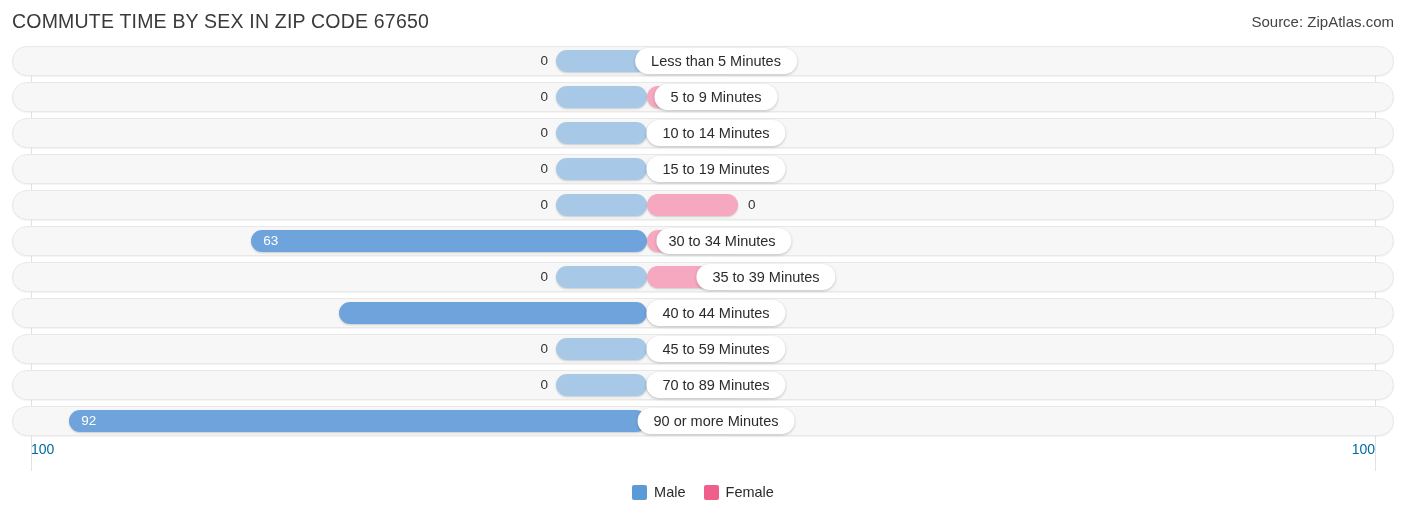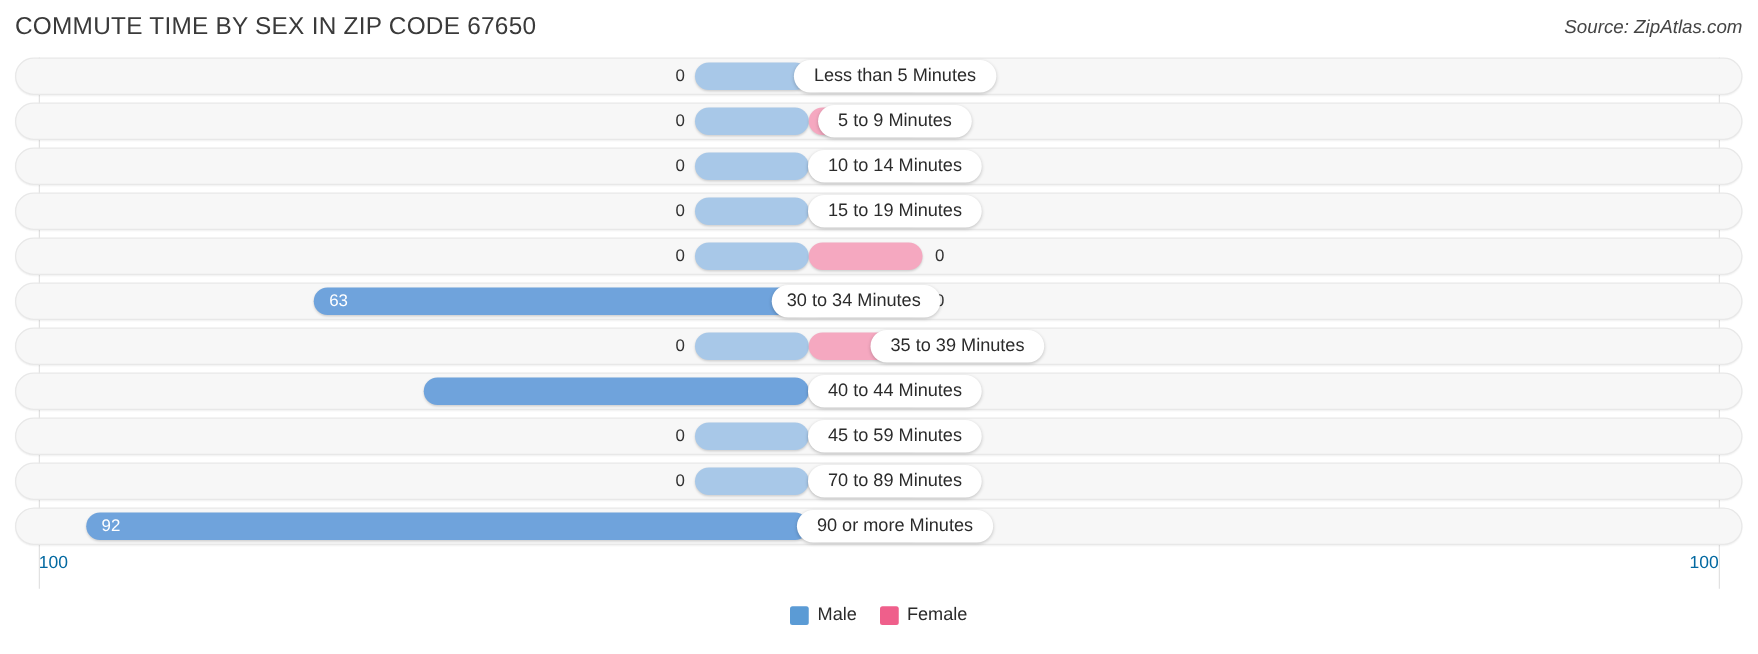--- a/index.html
+++ b/index.html
@@ -23,21 +23,20 @@
     font-size: 19.5px;
     font-weight: 400;
     color: #3a3a3a;
     letter-spacing: 0.2px;
     white-space: nowrap;
   }
   #chart-source {
     position: absolute;
     right: 12px; top: 13px;
     font-size: 15px;
-    font-style: italic;
     color: #444;
     white-space: nowrap;
   }
   .plot {
     position: relative;
     margin: 0 12px;
     width: 1382px;
     height: 430px;
   }
   .gridlines {
@@ -192,21 +191,21 @@
         <div class="bar bar-male" style="left: 543px; width: 91px; background: rgb(168, 200, 232);"></div>
         <span class="bar-val left-out" style="left: 499px; width: 36px;">0</span>
         <div class="bar bar-female" style="left: 634px; width: 91px; background: rgb(245, 168, 192);"></div>
         <span class="bar-val" style="left: 735px;">0</span>
       </div>
       <div class="row">
         <div class="bar bar-male" style="left: 238.36px; width: 395.64px; background: rgb(111, 163, 220);"></div>
         <span class="bar-val inside" style="left: 250.36px;">63</span>
         <div class="bar bar-female" style="left: 634px; width: 91px; background: rgb(245, 168, 192);"></div>
         <span class="bar-val" style="left: 735px;">0</span>
-        <div class="label-pill" style="left: 672px; padding-left: 12px;">30 to 34 Minutes</div>
+        <div class="label-pill" style="left: 711px; padding-left: 12px;">30 to 34 Minutes</div>
       </div>
       <div class="row">
         <div class="bar bar-male" style="left: 543px; width: 91px; background: rgb(168, 200, 232);"></div>
         <span class="bar-val left-out" style="left: 499px; width: 36px;">0</span>
         <div class="bar bar-female" style="left: 634px; width: 91px; background: rgb(245, 168, 192);"></div>
         <span class="bar-val" style="left: 735px;">0</span>
         <div class="label-pill" style="left: 719px; margin-left: 34px;">35 to 39 Minutes</div>
       </div>
       <div class="row">
         <div class="bar bar-male" style="left: 326.28px; width: 307.72px; background: rgb(111, 163, 220);"></div>

